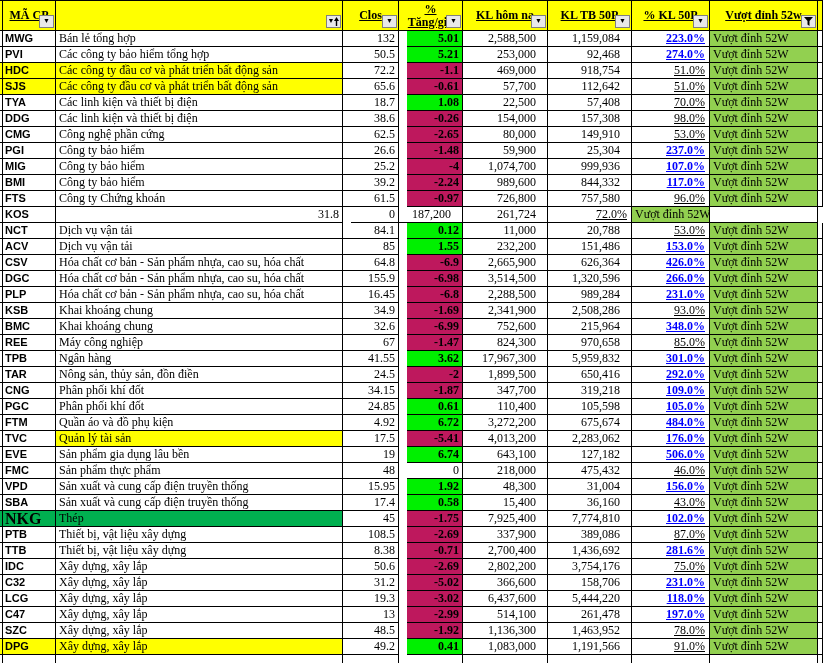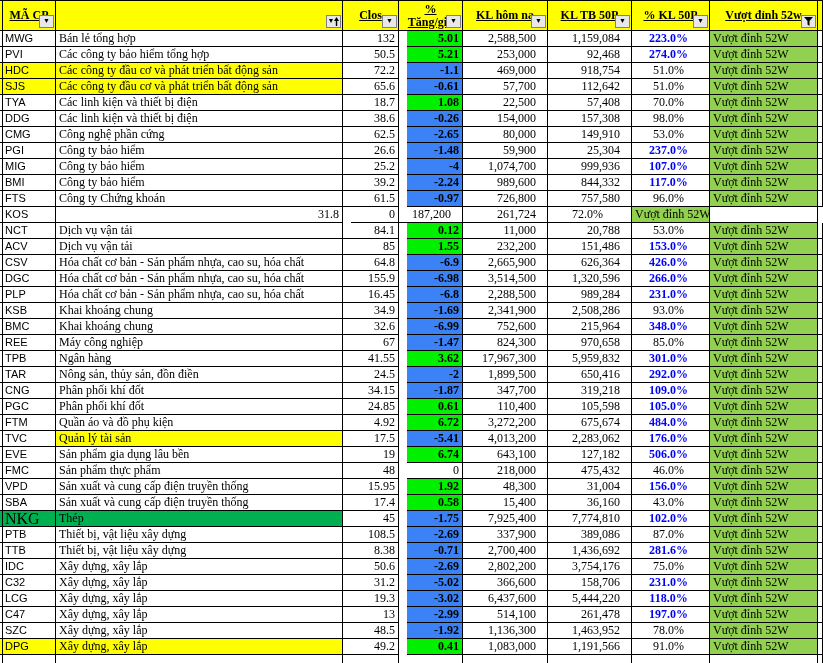--- a/index.html
+++ b/index.html
@@ -29,30 +29,30 @@
   .hdr .c {
     border-top:1px solid #000;
     background:#FFFF00;
     font-weight:bold;
     display:flex; align-items:center; justify-content:center;
     text-align:center; line-height:13px;
   }
   .hdr .c u { text-decoration:underline; }
   .strip .c { border-bottom:none; height:8px; }
   
-  .code  { font-family:"Liberation Sans", sans-serif; font-weight:normal; font-size:11px; padding-left:2px; }
+  .code  { font-family:"Liberation Sans", sans-serif; font-weight:bold; font-size:11px; padding-left:2px; }
   .sector{ padding-left:3px; }
   .close { text-align:right; padding-right:3px; font-weight:normal; }
   .pct   { text-align:right; padding-right:3px; font-weight:bold;margin-left:8px; }
   .vol   { text-align:right; padding-right:11px; }
-  .pv    { text-align:center; padding-right:4px; }
+  .pv    { text-align:right; padding-right:4px;text-decoration:underline; }
   .brk   { padding-left:3px; background:#92D050; }
   
   .up   { background:#00F000; }
-  .down { background:#3b82f6; }
+  .down { background:#be185d; }
   .zero { background:#fff; font-weight:normal; }
   
   .hot { color:#0000FF; font-weight:bold; }
   
   .y  { background:#FFFF00; }
   .g  { background:#00B050; }
   .g.code { font-family:"Liberation Serif", serif; font-size:16px; }
   
   .dd {
     position:absolute; bottom:2px; right:1px;

